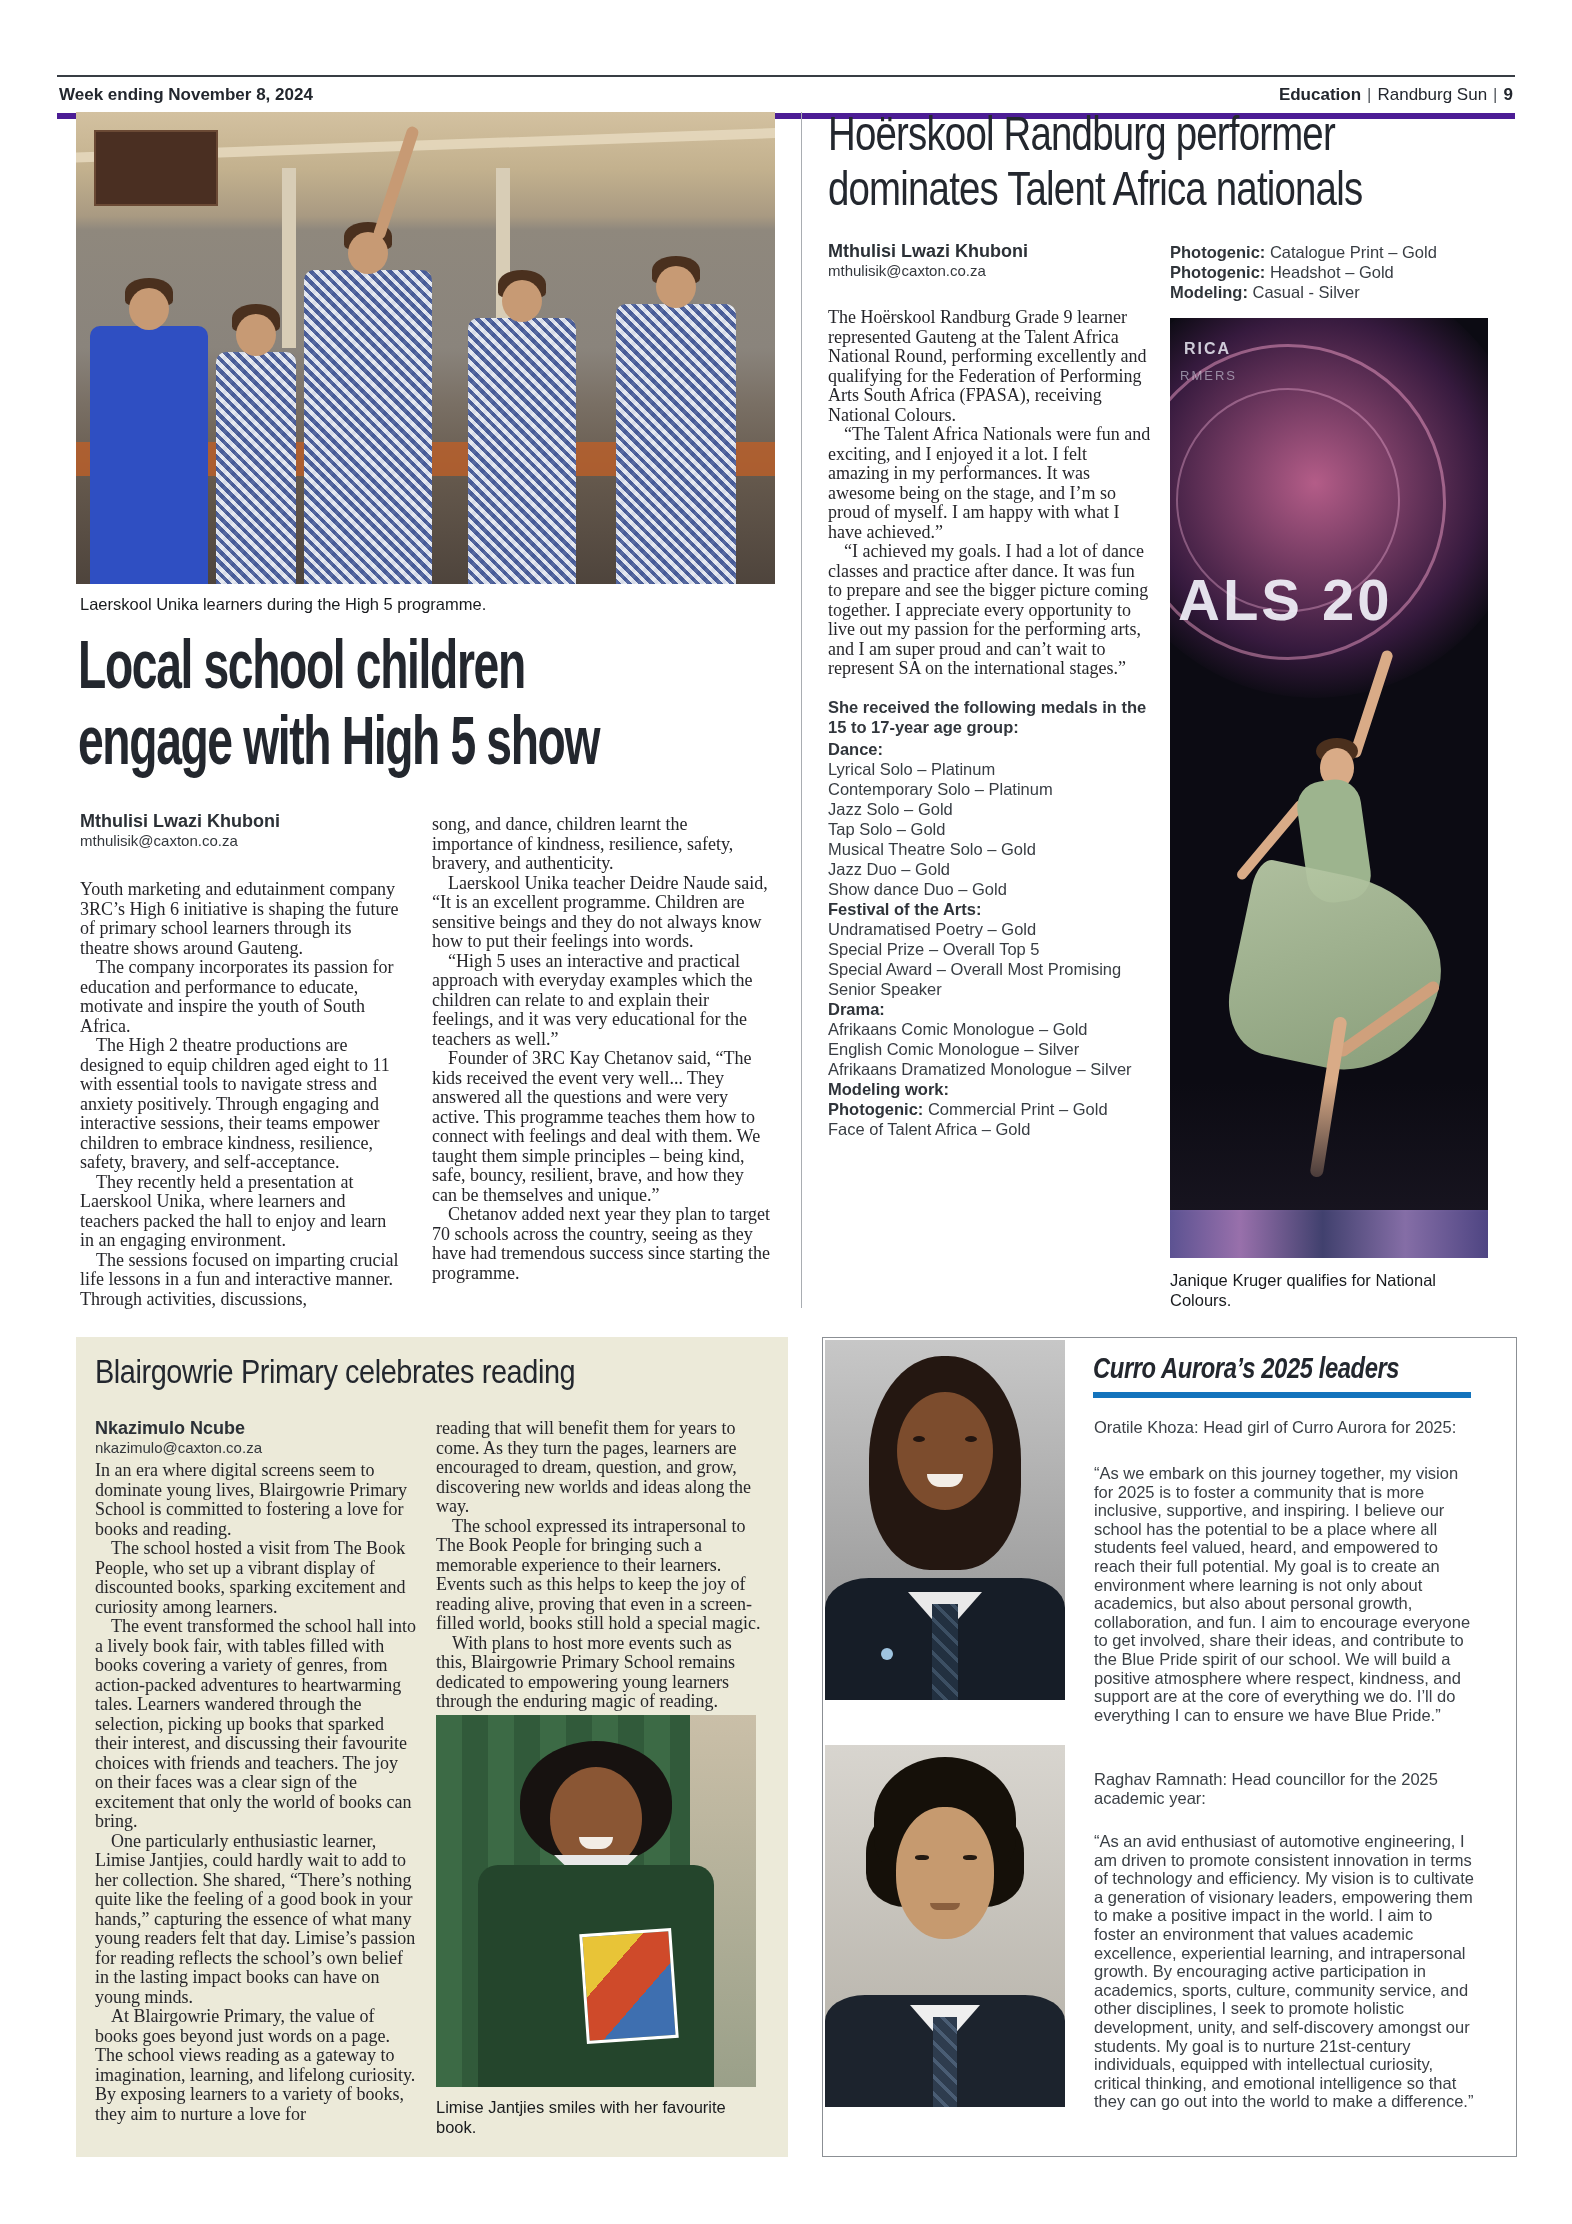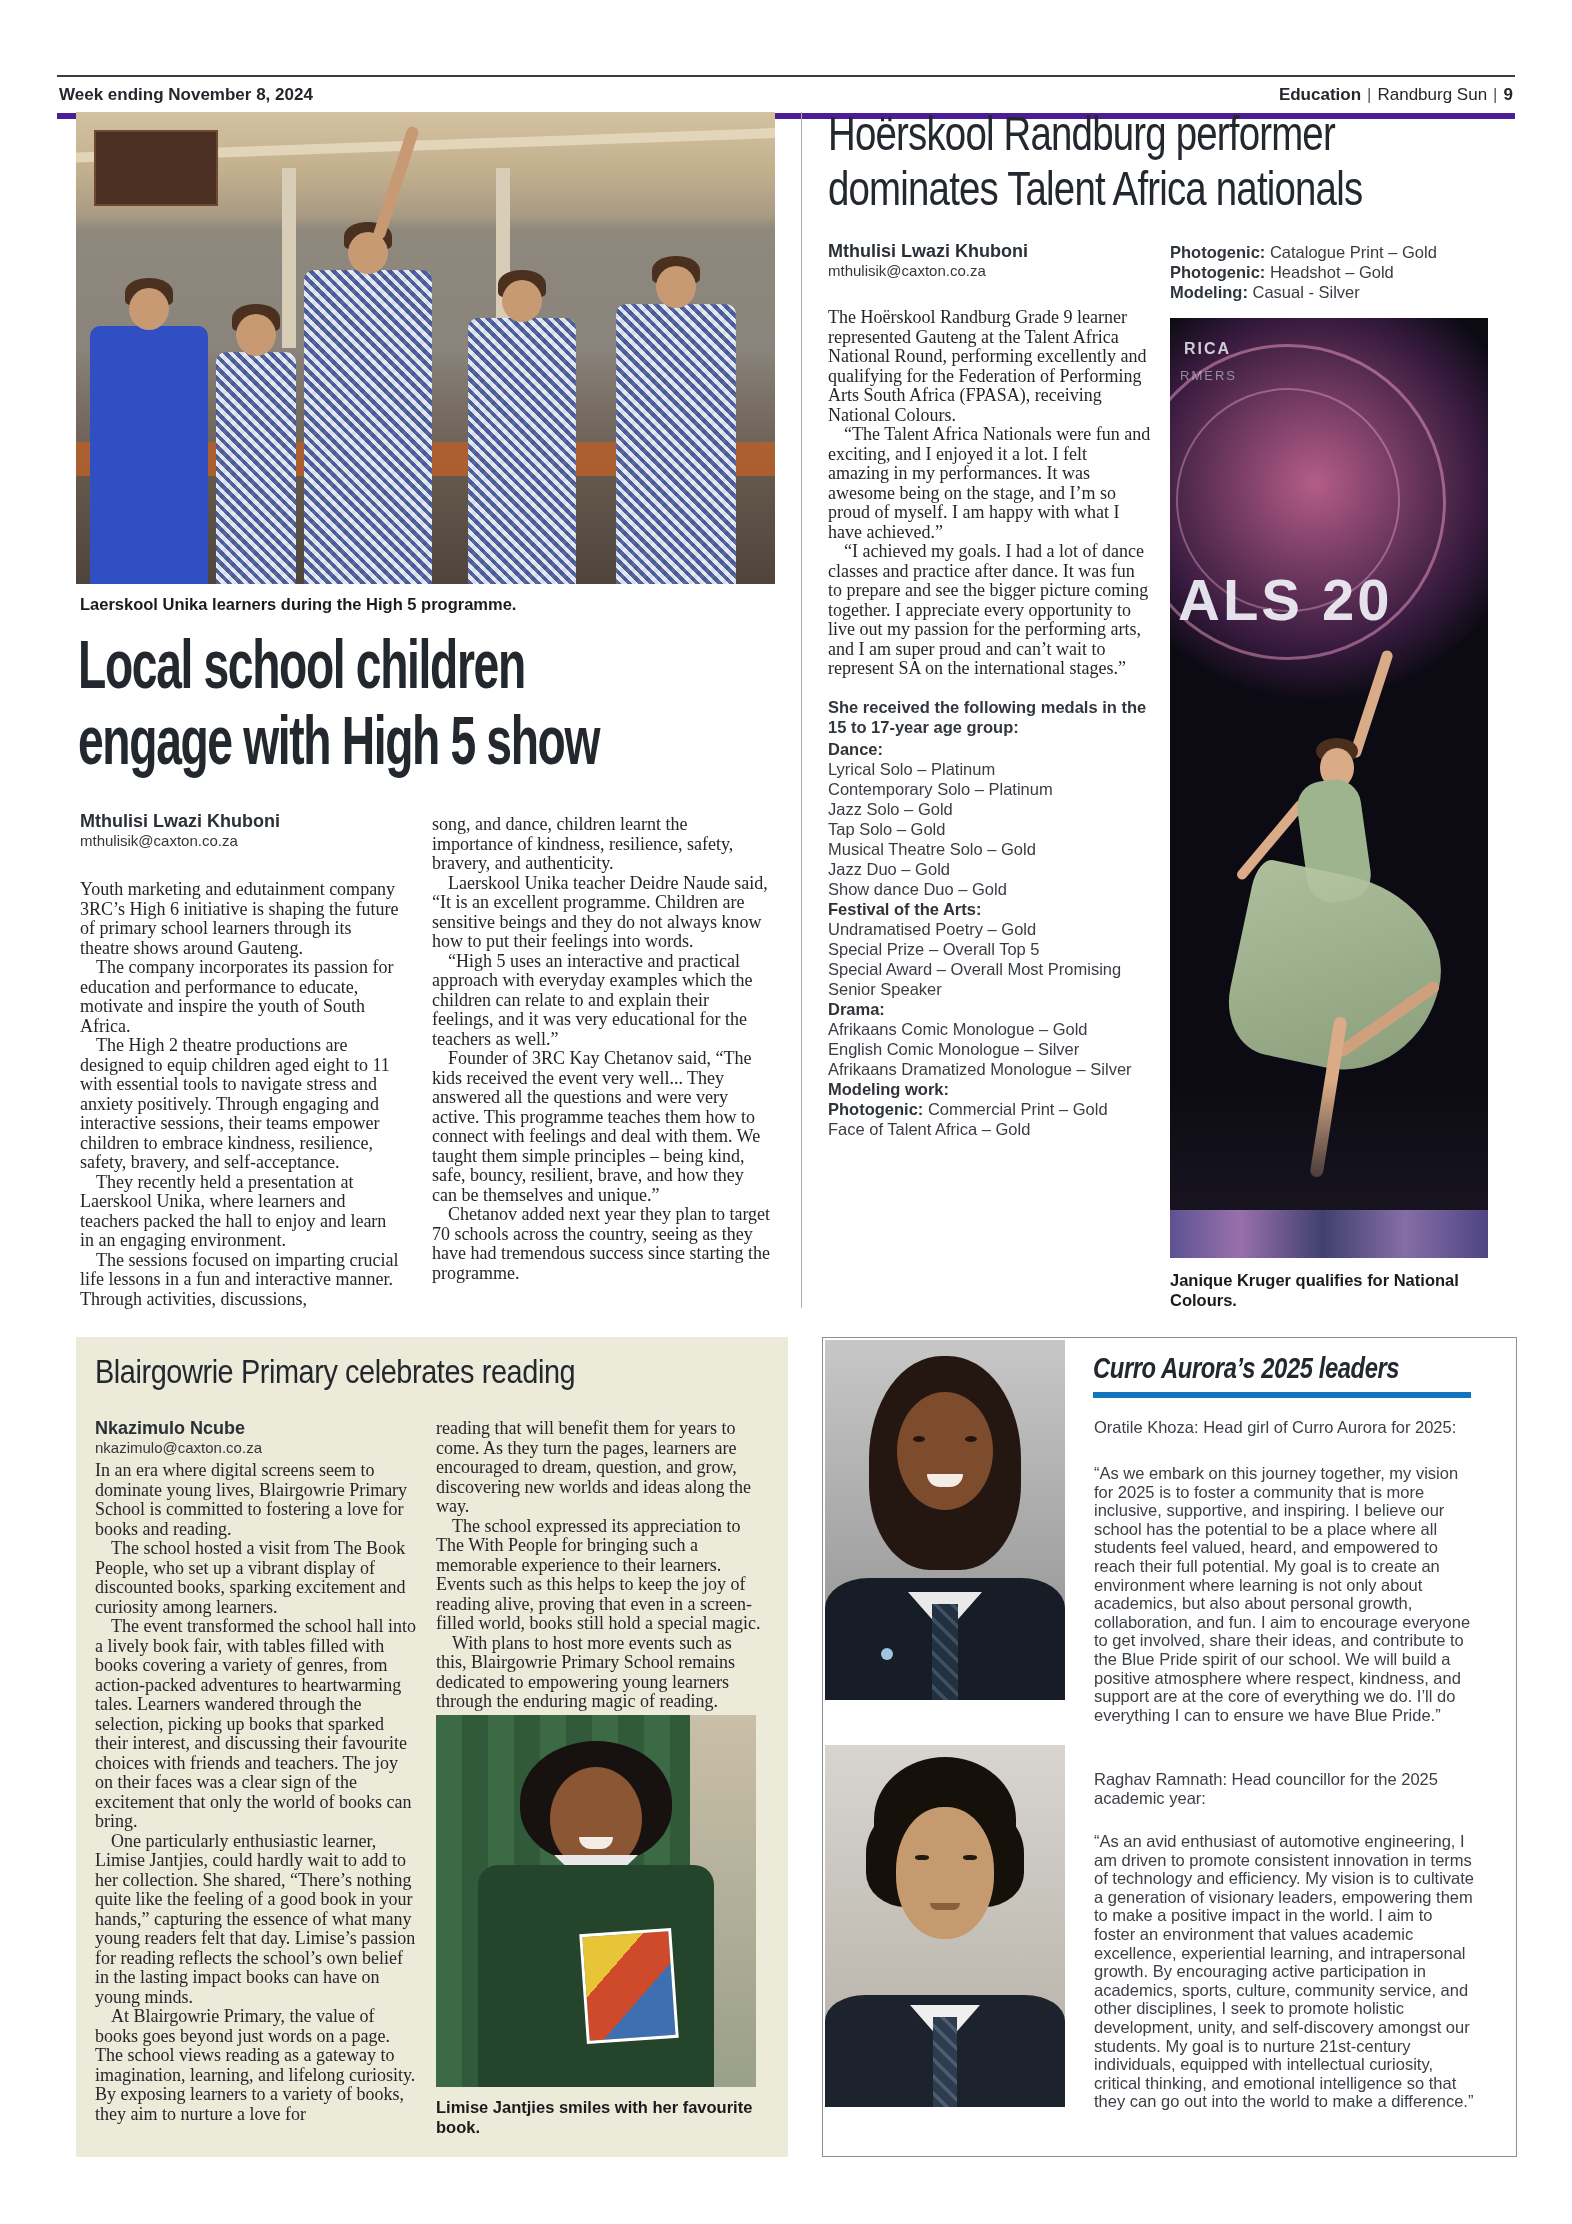--- a/index.html
+++ b/index.html
@@ -16,21 +16,21 @@
   
   .hl{color:#23272e;}
   .hl .inner{display:inline-block;transform-origin:left top;}
   .hl-black .inner{font-size:68px;line-height:76px;font-weight:700;letter-spacing:-2px;transform:scaleX(.68);width:780px;}
   .hl-reg .inner{font-size:48px;line-height:55px;font-weight:400;letter-spacing:-1px;transform:scaleX(.8);width:840px;}
   .hl-mid .inner{font-size:34px;line-height:40px;font-weight:400;letter-spacing:-.5px;transform:scaleX(.85);width:700px;}
   .hl-italic .inner{font-size:29px;line-height:34px;font-weight:700;font-style:italic;letter-spacing:-.5px;transform:scaleX(.82);width:470px;}
   
   .byl-name{font-size:18px;line-height:22px;font-weight:700;color:#2b3036;}
   .byl-mail{font-size:15px;line-height:18px;color:#33373c;}
-  .caption{font-size:16.5px;line-height:20px;color:#191b1e;font-weight:bold;}
+  .caption{font-size:16.5px;line-height:20px;color:#191b1e;}
   
   .serif{font-family:"Liberation Serif",serif;font-size:18px;line-height:19.5px;color:#26262a;text-align:left;}
   .serif p{margin:0;}
   .serif p + p{text-indent:16px;}
   .medals-intro{font-family:"Liberation Sans",sans-serif;font-weight:700;font-size:16.5px;line-height:20px;
                 color:#32373d;margin:18px 0 2px 0;}
   .medal-line{font-size:16.5px;line-height:20px;color:#383d43;}
   .medal-line .mb{font-weight:700;color:#2f343a;}
   
   .beige-panel{background:#ecead9;}
@@ -202,21 +202,21 @@
 
     <p>In an era where digital screens seem to dominate young lives, Blairgowrie Primary School is committed to fostering a love for books and reading.</p>
         <p>The school hosted a visit from The Book People, who set up a vibrant display of discounted books, sparking excitement and curiosity among learners.</p>
         <p>The event transformed the school hall into a lively book fair, with tables filled with books covering a variety of genres, from action-packed adventures to heartwarming tales. Learners wandered through the selection, picking up books that sparked their interest, and discussing their favourite choices with friends and teachers. The joy on their faces was a clear sign of the excitement that only the world of books can bring.</p>
         <p>One particularly enthusiastic learner, Limise Jantjies, could hardly wait to add to her collection. She shared, “There’s nothing quite like the feeling of a good book in your hands,” capturing the essence of what many young readers felt that day. Limise’s passion for reading reflects the school’s own belief in the lasting impact books can have on young minds.</p>
         <p>At Blairgowrie Primary, the value of books goes beyond just words on a page. The school views reading as a gateway to imagination, learning, and lifelong curiosity. By exposing learners to a variety of books, they aim to nurture a love for</p>
       </div>
     <div class="abs serif" style="left:360px;top:82px;width:325px;">
 
     <p>reading that will benefit them for years to come. As they turn the pages, learners are encouraged to dream, question, and grow, discovering new worlds and ideas along the way.</p>
-        <p>The school expressed its appreciation to The With People for bringing such a memorable experience to their learners. Events such as this helps to keep the joy of reading alive, proving that even in a screen-filled world, books still hold a special magic.</p>
+        <p>The school expressed its intrapersonal to The Book People for bringing such a memorable experience to their learners. Events such as this helps to keep the joy of reading alive, proving that even in a screen-filled world, books still hold a special magic.</p>
         <p>With plans to host more events such as this, Blairgowrie Primary School remains dedicated to empowering young learners through the enduring magic of reading.</p>
       </div>
     <div class="abs photo ph-limise" style="left:360px;top:378px;width:320px;height:372px;">
       <div style="top:0;right:0;width:66px;height:100%;background:linear-gradient(180deg,#cabfa8,#9aa089);"></div>
       <div style="top:26px;left:50%;transform:translateX(-50%);width:152px;height:122px;border-radius:50% 50% 45% 45%;background:#171210;"></div>
       <div style="top:52px;left:50%;transform:translateX(-50%);width:92px;height:104px;border-radius:50%;background:#8a5634;"></div>
       <div style="top:122px;left:50%;transform:translateX(-50%);width:34px;height:12px;border-radius:0 0 14px 14px;background:#f3ede6;"></div>
       <div style="top:140px;left:50%;transform:translateX(-50%);width:84px;height:40px;background:#e8e8e8;clip-path:polygon(0 0,100% 0,50% 100%);"></div>
       <div style="top:150px;left:50%;transform:translateX(-50%);width:236px;height:226px;border-radius:20px 20px 0 0;background:#24452c;"></div>
       <div style="top:216px;left:46%;width:86px;height:104px;background:linear-gradient(135deg,#e8c437 0 32%,#cf4a2a 32% 62%,#3e6fb0 62%);border:3px solid #fff;transform:rotate(-4deg);"></div>

